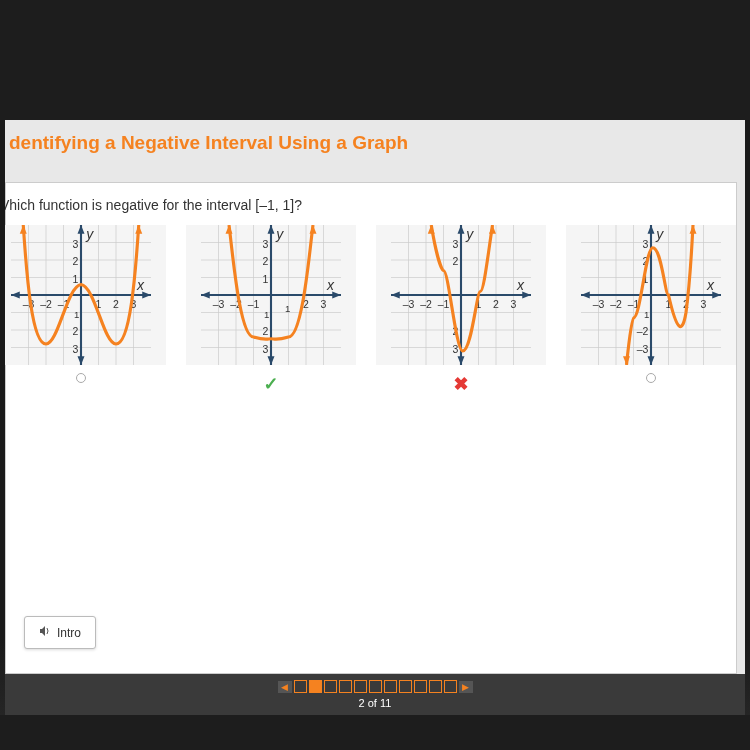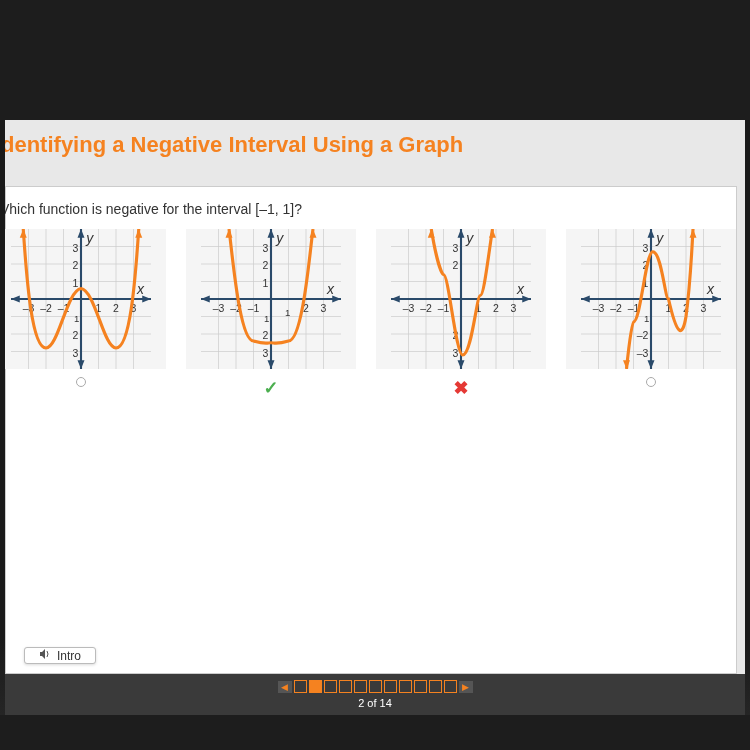--- a/index.html
+++ b/index.html
@@ -24,23 +24,23 @@
       flex: 1;
       background: #e8e8e8;
       margin: 0 5px;
       display: flex;
       flex-direction: column;
       position: relative;
       overflow: hidden;
     }
     .title {
       color: #f58220;
-      font-size: 22px;
+      font-size: 19px;
       font-weight: bold;
-      padding: 12px 0 8px 0;
+      padding: 12px 0 8px 8px;
       margin-left: -4px;
     }
     .content {
       background: #fff;
       flex: 1;
       margin: 20px 8px 0 0;
       padding: 10px 0 0 0;
       border: 1px solid #ccc;
       position: relative;
     }
@@ -76,25 +76,25 @@
     .radio-empty {
       width: 10px; height: 10px;
       border: 1px solid #aaa;
       border-radius: 50%;
     }
     .check { color: #4caf50; }
     .cross { color: #e53935; }
     .intro-btn {
       position: absolute;
       left: 18px;
-      bottom: 9px;
+      bottom: 24px;
       background: #fff;
       border: 1px solid #bbb;
       border-radius: 3px;
-      padding: 0 14px;
+      padding: 8px 14px;
       font-size: 12px;
       color: #333;
       box-shadow: 0 1px 3px rgba(0,0,0,0.15);
       display: flex;
       align-items: center;
       gap: 6px;
     }
     .footer {
       background: #3a3a3a;
       color: #fff;
@@ -350,17 +350,17 @@
         <div class="pg-box"></div>
         <div class="pg-box"></div>
         <div class="pg-box"></div>
         <div class="pg-box"></div>
         <div class="pg-box"></div>
         <div class="pg-box"></div>
         <div class="pg-box"></div>
         <div class="pg-box"></div>
         <div class="pg-btn">▶</div>
       </div>
-      <div>2 of 14</div>
+      <div>2 of 11</div>
     </div>
   </div>
   <div class="dark-bottom"></div>
 </div>
 
 </body></html>

